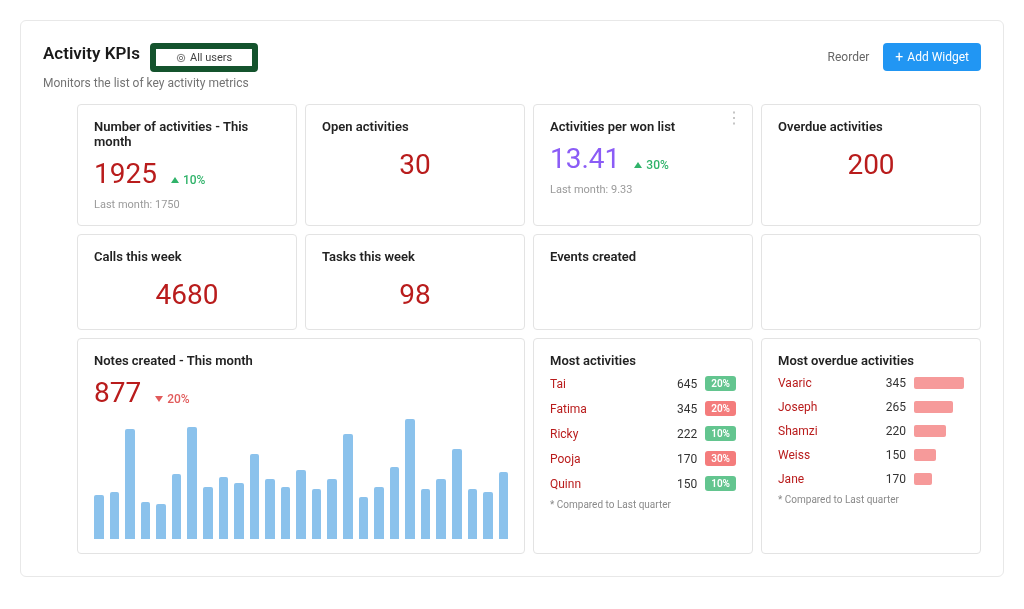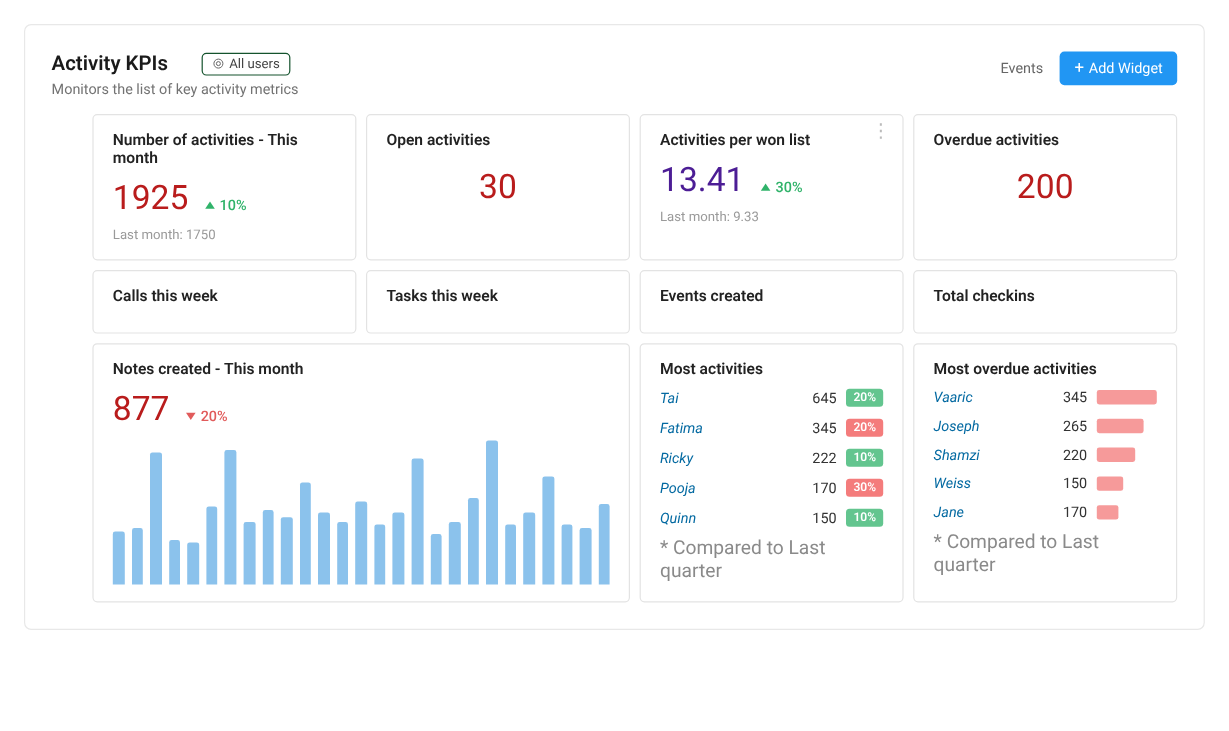--- a/index.html
+++ b/index.html
@@ -1,60 +1,60 @@
 <!DOCTYPE html>
 <html><head>
 <meta charset="utf-8">
 <style>
   * { box-sizing: border-box; margin: 0; padding: 0; font-family: -apple-system, BlinkMacSystemFont, "Segoe UI", Roboto, Helvetica, Arial, sans-serif; }
   body { background: #fff; padding: 20px; color: #222; }
   .frame { border: 1px solid #e8e8e8; border-radius: 6px; padding: 22px; }
   .header { display: flex; justify-content: space-between; align-items: flex-start; margin-bottom: 14px; }
   .header-left { display: flex; flex-direction: column; gap: 4px; }
-  .title-row { display: flex; align-items: center; gap: 28px; }
+  .title-row { display: flex; gap: 10px; }
   .page-title { font-size: 17px; font-weight: 600; color: #1a1a1a; }
-  .filter-pill { display: inline-flex; align-items: center; gap: 4px; border: 1px solid #14532d; border-radius: 4px; padding: 2px 8px; font-size: 11px; color: #444; cursor: pointer; }
+  .filter-pill { display: inline-flex; align-items: center; gap: 4px; border: 6px solid #14532d; border-radius: 4px; padding: 2px 20px; font-size: 11px; color: #444; cursor: pointer; }
   .filter-pill svg { width: 10px; height: 10px; }
   .subtitle { font-size: 12px; color: #737373; }
   .header-right { display: flex; align-items: center; gap: 14px; }
   .reorder-link { font-size: 12px; color: #666; cursor: pointer; }
   .add-btn { display: inline-flex; align-items: center; gap: 4px; background: #2196f3; color: #fff; border: none; border-radius: 4px; padding: 7px 12px; font-size: 12px; cursor: pointer; }
   .add-btn .plus { font-size: 14px; line-height: 1; }
 
   .grid { display: grid; grid-template-columns: repeat(4, 1fr); gap: 8px; margin-left: 34px; }
   .card { border: 1px solid #e3e3e3; border-radius: 4px; background: #fff; padding: 14px 16px; position: relative; }
   .card-menu { position: absolute; top: 10px; right: 10px; color: #bbb; font-size: 16px; cursor: pointer; line-height: 0.4; letter-spacing: 0; }
   .card-title { font-size: 13px; font-weight: 600; color: #222; margin-bottom: 8px; }
   .kpi-row { display: flex; align-items: baseline; gap: 14px; margin-bottom: 8px; }
   .kpi-value { font-size: 28px; font-weight: 400; color: #b91c1c; }
-  .kpi-value.highlight { color: #4c1d95; }
+  .kpi-value.highlight { color: #8b5cf6; }
   .kpi-center .kpi-value { font-size: 28px; }
   .kpi-center { text-align: center; padding-top: 6px; padding-bottom: 4px; }
   .delta { display: inline-flex; align-items: center; gap: 4px; font-size: 12px; font-weight: 500; }
   .delta.up { color: #30b36a; }
   .delta.down { color: #e15b5b; }
   .delta .tri { width: 0; height: 0; border-left: 4px solid transparent; border-right: 4px solid transparent; }
   .delta.up .tri { border-bottom: 6px solid #30b36a; }
   .delta.down .tri { border-top: 6px solid #e15b5b; }
   .kpi-subtext { font-size: 11px; color: #9a9a9a; }
 
   .wide { grid-column: span 2; }
   .chart-body { display: flex; align-items: flex-end; gap: 6px; height: 120px; margin-top: 10px; }
   .bar { width: 12px; background: #8bc2ec; border-radius: 2px 2px 0 0; }
 
   .list-body { display: flex; flex-direction: column; gap: 10px; margin-top: 6px; }
   .list-row { display: flex; align-items: center; justify-content: space-between; font-size: 12px; }
-  .list-name { color: #0369a1; flex: 1; font-style: italic; }
+  .list-name { color: #b91c1c; flex: 1; }
   .list-val { color: #333; width: 40px; text-align: right; margin-right: 8px; }
   .pill { font-size: 10px; font-weight: 600; padding: 2px 6px; border-radius: 3px; color: #fff; min-width: 30px; text-align: center; }
   .pill.green { background: #63c58f; }
   .pill.red { background: #f47c7c; }
   .bar-outer { width: 50px; display: flex; }
   .bar-inner { height: 12px; background: #f69a9a; border-radius: 2px; }
-  .footnote { font-size: 16px; color: #8a8a8a; margin-top: 8px; }
+  .footnote { font-size: 10px; color: #8a8a8a; margin-top: 8px; }
 </style>
 </head>
 <body>
 
 <div class="frame">
 
   <div class="header">
     <div class="header-left">
       <div class="title-row">
         <div class="page-title">Activity KPIs</div>
@@ -62,21 +62,21 @@
           <svg viewBox="0 0 24 24" fill="none" stroke="#666" stroke-width="2">
               <circle cx="12" cy="12" r="9"></circle>
               <circle cx="12" cy="12" r="4"></circle>
             </svg>
           <span>All users</span>
         </div>
       </div>
       <div class="subtitle">Monitors the list of key activity metrics</div>
     </div>
     <div class="header-right">
-      <div class="reorder-link">Events</div>
+      <div class="reorder-link">Reorder</div>
       <button class="add-btn">
         <span class="plus">+</span>
         <span>Add Widget</span>
       </button>
     </div>
   </div>
 
   <div class="grid" id="cards-grid">
 
     <div class="card">
@@ -105,29 +105,30 @@
           </div>
     </div>
         <div class="kpi-subtext">Last month: 9.33</div>
       </div>
       <div class="card">
         <div class="card-title">Overdue activities</div>
         <div class="kpi-center"><span class="kpi-value">200</span></div>
       </div>
       <div class="card">
         <div class="card-title">Calls this week</div>
+        <div class="kpi-center"><span class="kpi-value">4680</span></div>
       </div>
       <div class="card">
         <div class="card-title">Tasks this week</div>
+        <div class="kpi-center"><span class="kpi-value">98</span></div>
       </div>
       <div class="card">
         <div class="card-title">Events created</div>
       </div>
       <div class="card">
-        <div class="card-title">Total checkins</div>
       </div>
       <div class="card wide" id="notes-card">
       <div class="card-title">Notes created - This month</div>
       <div class="kpi-row">
         <div class="kpi-value">877</div>
         <div class="delta down">
           <span class="tri"></span>
           <span>20%</span>
         </div>
       </div>

